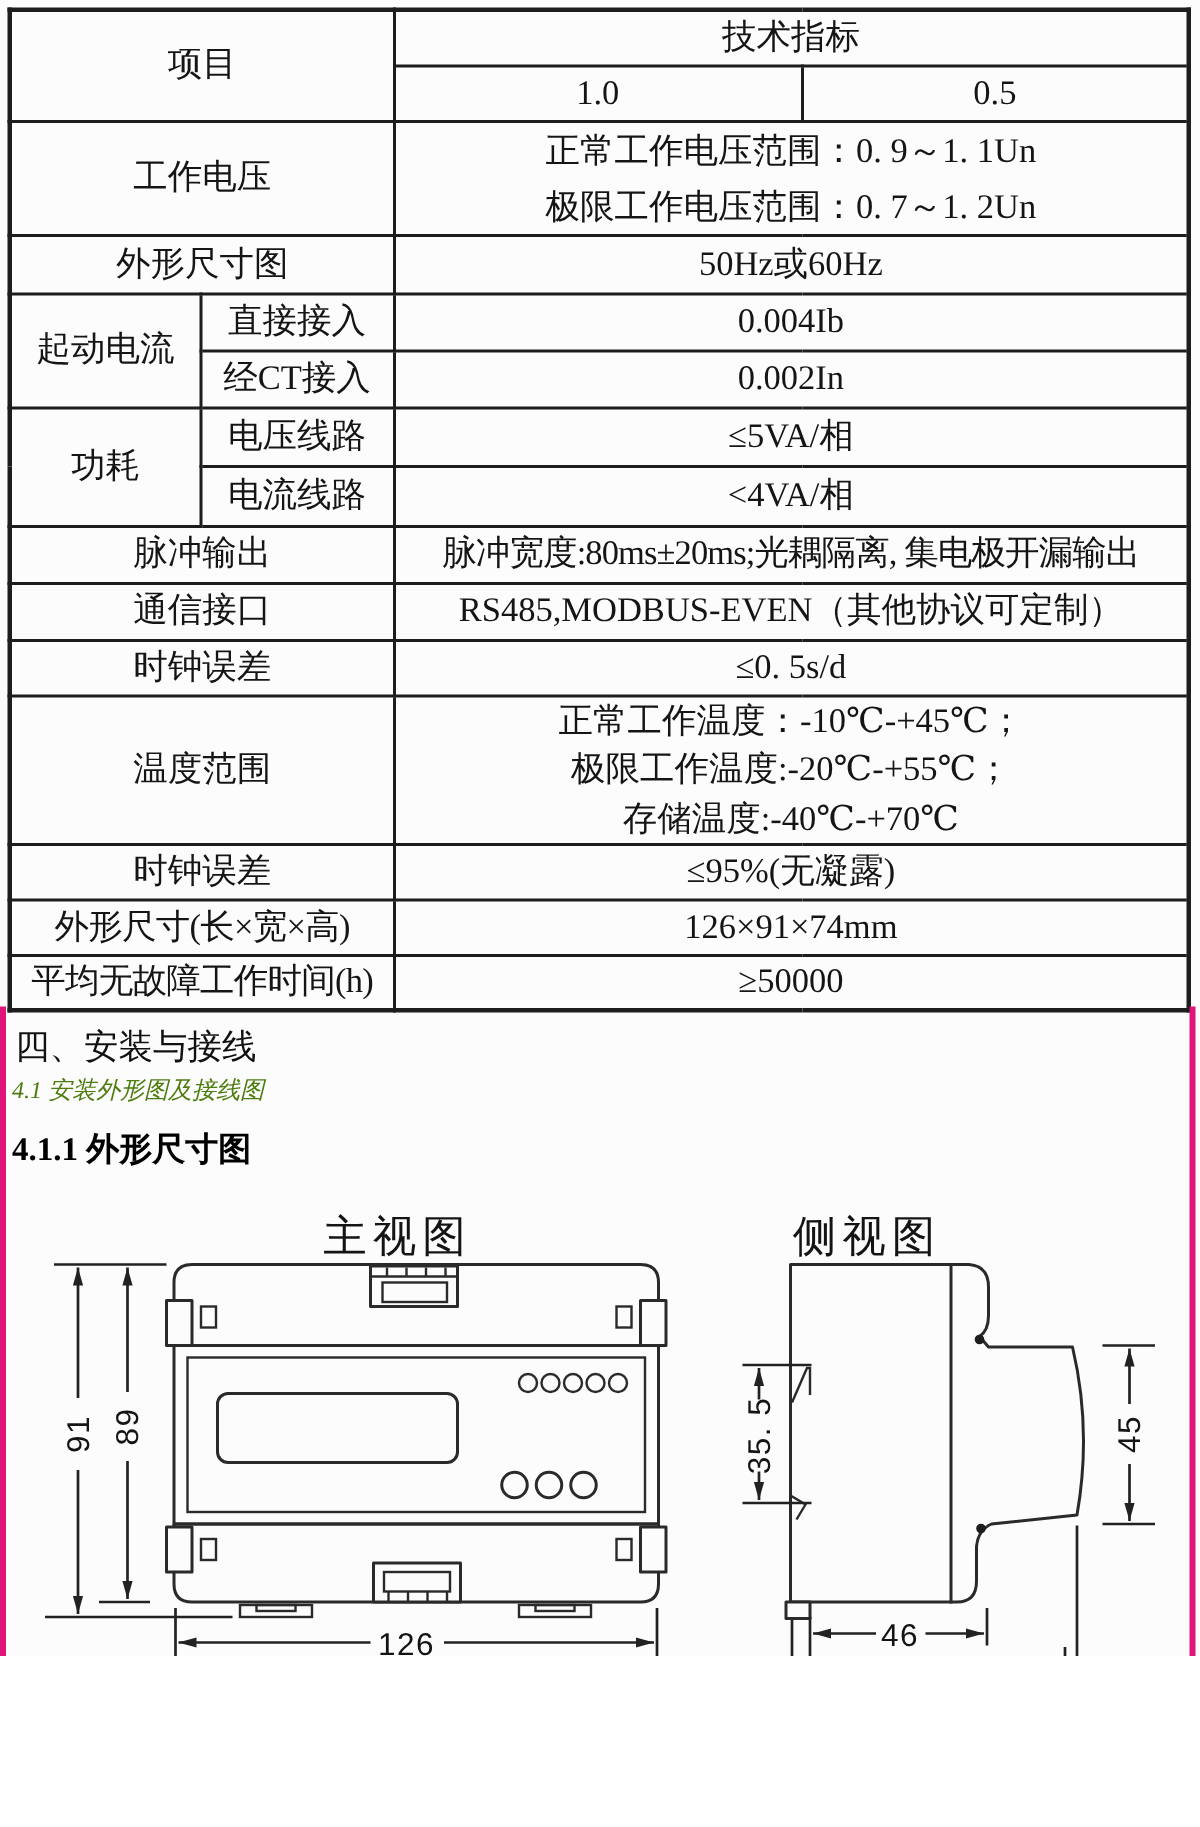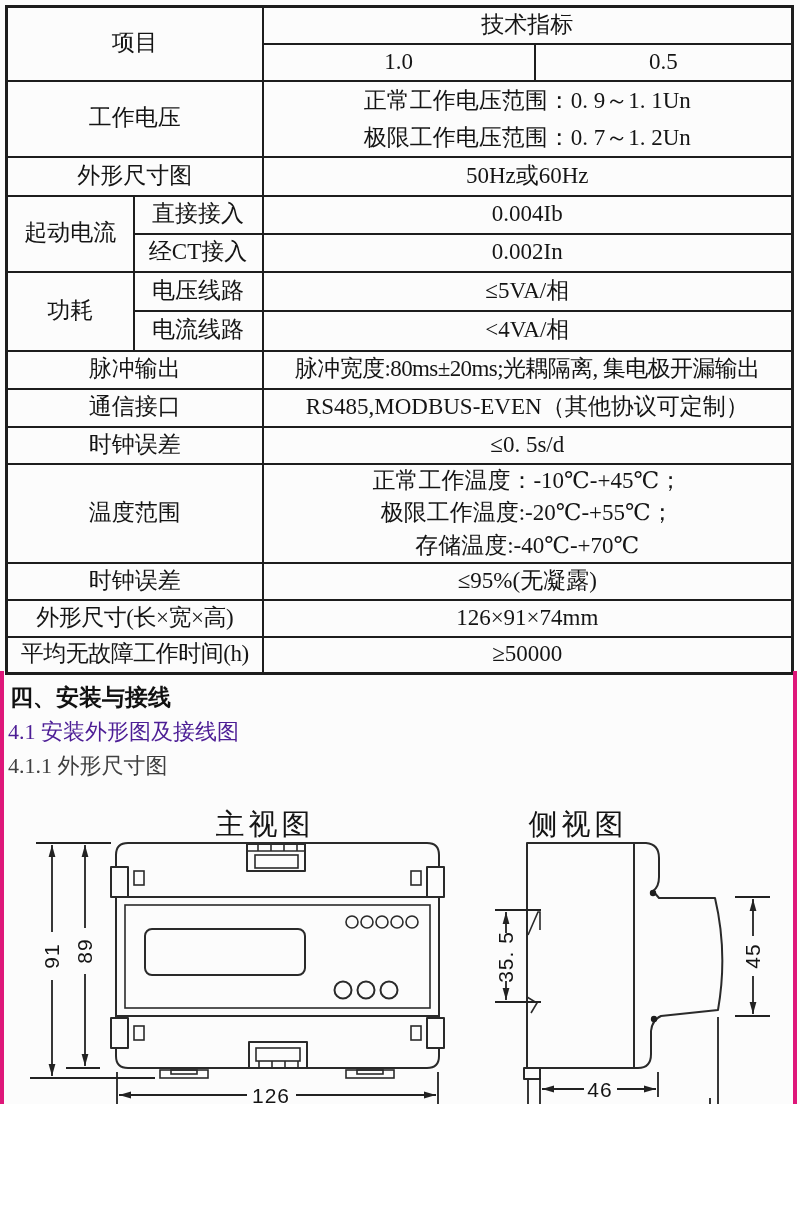--- a/index.html
+++ b/index.html
@@ -36,24 +36,24 @@
   tr.h39{height:39px} tr.h40{height:40px} tr.h76{height:76px} tr.h98{height:98px}
   .val-left{text-align:left;padding-left:8px;margin-left:33px;}
   .tight{font-size:22px;letter-spacing:-0.6px;}
   .fit{font-size:21.5px;letter-spacing:-0.5px;}
   .block{display:inline-block;text-align:right;line-height:37px;white-space:nowrap;}
   .block3{display:inline-block;text-align:center;line-height:32.5px;white-space:nowrap;}
   
   .sec-heading{
     position:absolute;left:10px;top:682px;
     font-family:"Liberation Sans","DejaVu Sans",sans-serif;
-    font-weight:bold;font-size:23px;color:#111;
-  }
-  .sec-sub1{position:absolute;left:8px;top:717px;font-size:22px;color:#4c1d95;}
-  .sec-sub2{position:absolute;left:8px;top:751px;font-size:22px;color:#404040;}
+    font-weight:normal;font-size:23px;color:#111;
+  }
+  .sec-sub1{position:absolute;left:8px;top:717px;font-size:16px;color:#4d7c0f;font-style:italic;}
+  .sec-sub2{position:absolute;left:8px;top:751px;font-size:22px;color:#000000;font-weight:bold;}
   
   svg.diagram{position:absolute;left:0;top:798px;}
   svg.diagram *{vector-effect:none;}
   .ln{stroke:#2a2a2a;stroke-width:2;fill:none;stroke-linejoin:round;stroke-linecap:square;}
   .ln-thin{stroke:#2a2a2a;stroke-width:1.6;fill:none;}
   .ln-fill{stroke:#2a2a2a;stroke-width:2;fill:#fcfcfc;stroke-linejoin:round;}
   .dot{fill:#1d1d1d;stroke:none;}
   .dim{stroke:#222;stroke-width:1.8;fill:none;}
   .dim-txt{fill:#141414;font-size:21px;font-family:"Liberation Sans","DejaVu Sans",sans-serif;letter-spacing:1px;}
   .view-title{fill:#141414;font-size:29px;font-family:"Liberation Serif","DejaVu Serif",serif;letter-spacing:4px;}

